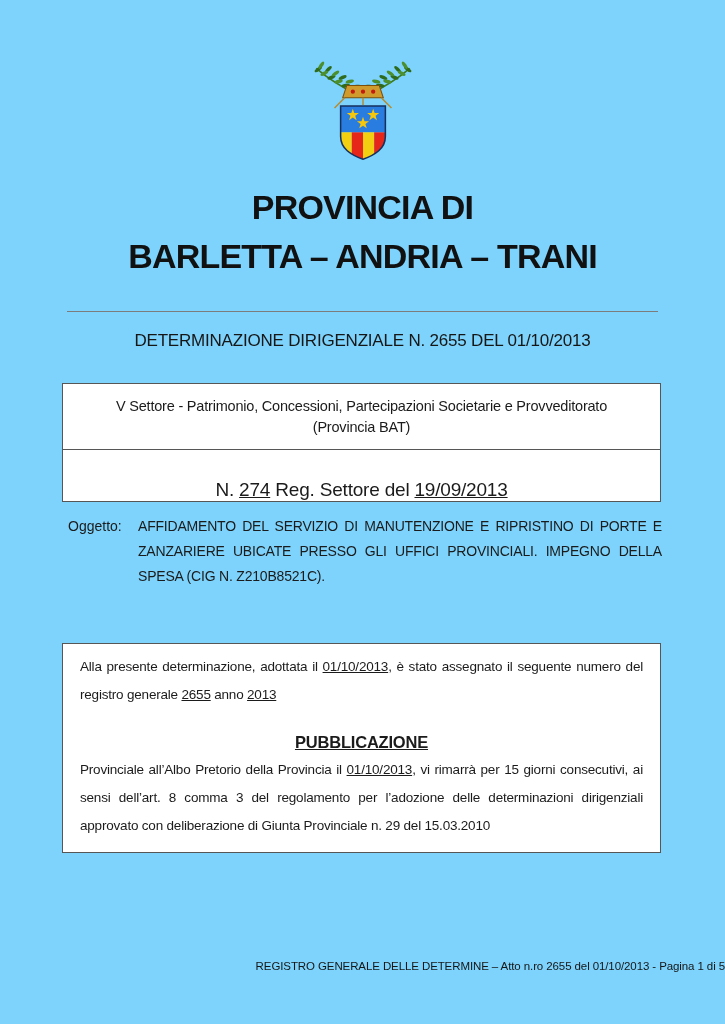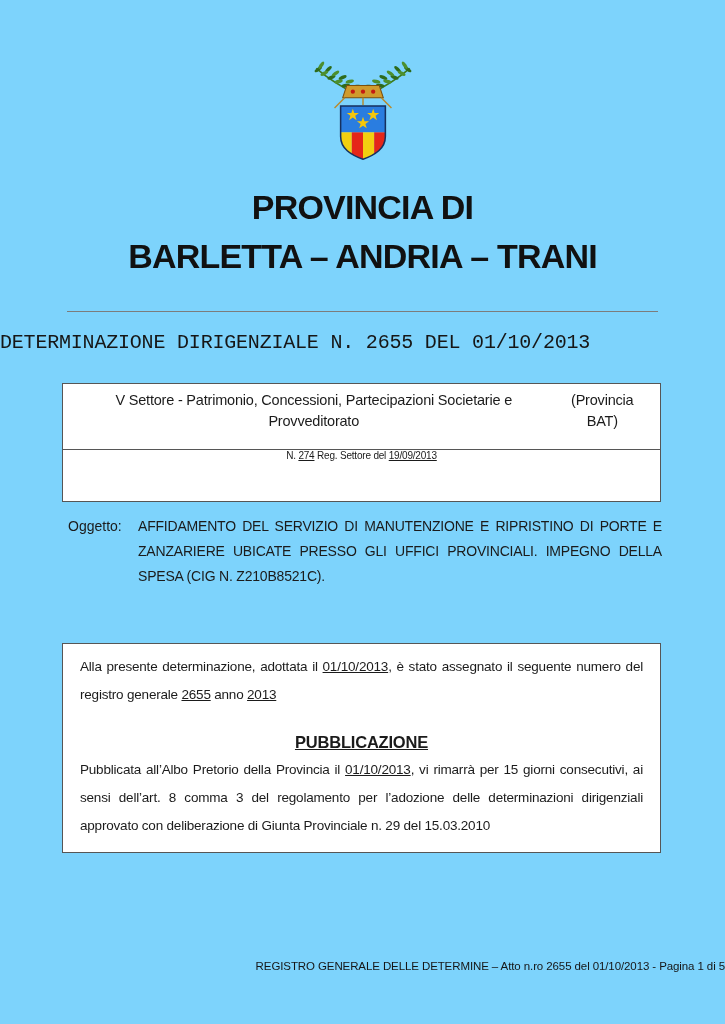--- a/index.html
+++ b/index.html
@@ -12,32 +12,32 @@
 
   .crest { position:absolute; top:60px; left:50%; transform:translateX(-50%);
            width:122px; height:104px; }
 
   .title { position:absolute; top:183px; left:0; width:100%; text-align:center;
            font-weight:bold; font-size:34px; line-height:49px; letter-spacing:-0.8px; color:#111; }
 
   .rule { position:absolute; top:311px; left:67px; width:591px;
           border-top:1.2px solid #7c7c7c; height:0; }
 
-  .determ { position:absolute; top:331px; left:0; width:100%; text-align:left;
-            font-size:20px; letter-spacing:-0.2px; color:#161616;font-family:Liberation Mono, monospace; }
+  .determ { position:absolute; top:331px; left:0; width:100%; text-align:center;
+            font-size:17px; letter-spacing:-0.2px; color:#161616; }
 
   .box { box-sizing:border-box; border:1px solid #565656; background:#fff; }
 
   .sector-box { position:absolute; top:383px; left:62px; width:599px; }
   .sector-cell { min-height:66px; border-bottom:1px solid #565656; box-sizing:border-box;
-                 display:flex; flex-direction:row; justify-content:center;
+                 display:flex; flex-direction:column; justify-content:center;
                  text-align:center; font-size:14.5px; line-height:21px;
                  padding:6px 10px; letter-spacing:-0.2px; }
-  .register-cell { height:51px; display:flex; align-items:flex-start; justify-content:center;
-                   font-size:10px; letter-spacing:-0.2px; }
+  .register-cell { height:51px; display:flex; align-items:flex-end; justify-content:center;
+                   font-size:19px; letter-spacing:-0.2px; }
 
   .subject { position:absolute; top:514px; left:68px; width:594px; display:flex; }
   .subject-label { flex:0 0 62px; font-size:14px; line-height:25px; }
   .subject-text  { flex:1; margin-left:8px; font-size:14px; line-height:25px;
                    text-align:justify; letter-spacing:-0.2px; }
 
   .pub-box { position:absolute; top:643px; left:62px; width:599px;
              padding:5px 13px 8px; }
   .jp { margin:4px; font-size:13.5px; line-height:28px; text-align:justify;
         letter-spacing:-0.2px; }
@@ -138,18 +138,18 @@
   </div>
 
   <div class="subject">
     <div class="subject-label">Oggetto:</div>
     <div class="subject-text">AFFIDAMENTO DEL SERVIZIO DI MANUTENZIONE E RIPRISTINO DI PORTE E ZANZARIERE UBICATE PRESSO GLI UFFICI PROVINCIALI. IMPEGNO DELLA SPESA (CIG N. Z210B8521C).</div>
   </div>
 
   <div class="box pub-box">
     <p class="jp"><span>Alla presente determinazione, adottata il </span><span class="u">01/10/2013</span><span>, è stato assegnato il seguente numero del registro generale </span><span class="u">2655</span><span> anno </span><span class="u">2013</span></p>
     <div class="pub-heading">PUBBLICAZIONE</div>
-    <p class="jp"><span>Pubblicata all’Albo Pretorio della Provincia il </span><span class="u">01/10/2013</span><span>, vi rimarrà per 15 giorni consecutivi, ai sensi dell’art. 8 comma 3 del regolamento per l’adozione delle determinazioni dirigenziali approvato con deliberazione di Giunta Provinciale n. 29 del 15.03.2010</span></p>
+    <p class="jp"><span>Provinciale all’Albo Pretorio della Provincia il </span><span class="u">01/10/2013</span><span>, vi rimarrà per 15 giorni consecutivi, ai sensi dell’art. 8 comma 3 del regolamento per l’adozione delle determinazioni dirigenziali approvato con deliberazione di Giunta Provinciale n. 29 del 15.03.2010</span></p>
   </div>
 
   <div class="register-line">REGISTRO GENERALE DELLE DETERMINE – Atto n.ro 2655 del 01/10/2013 - Pagina 1 di 5</div>
 
 </div>
 
 </body></html>

